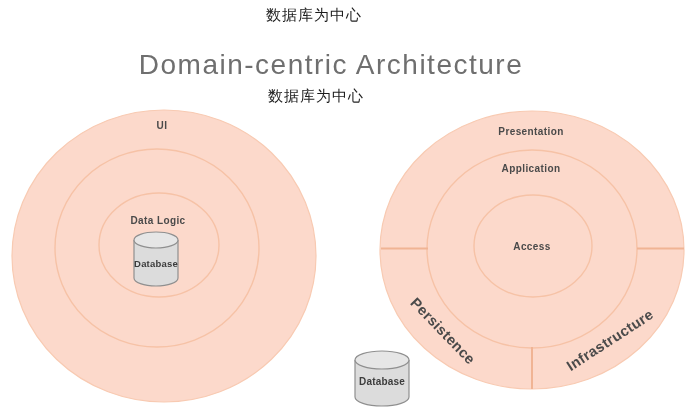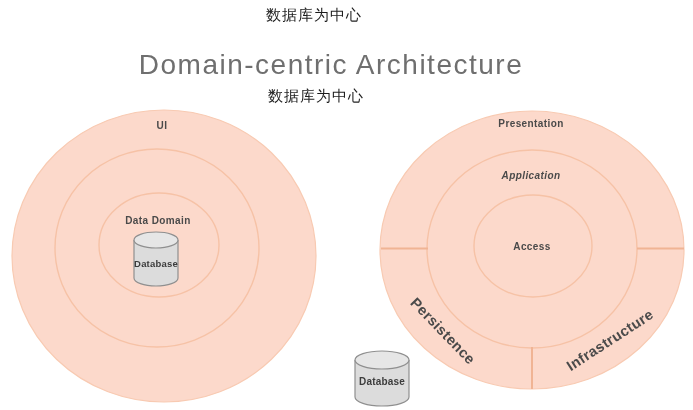--- a/index.html
+++ b/index.html
@@ -81,23 +81,23 @@
       <path class="cyl" d="M355,360 v37 a27,9 0 0 0 54,0 v-37" fill="#dcdcdc"></path>
       <ellipse class="cyl" cx="382" cy="360" rx="27" ry="9" fill="#e6e6e6"></ellipse>
     </g>
   </svg>
 
   <div class="txt cjk" style="left:314px; top:15px;">数据库为中心</div>
   <div class="txt title" style="left:331px; top:65px;">Domain-centric Architecture</div>
   <div class="txt cjk" style="left:316px; top:96px;">数据库为中心</div>
 
   <div class="txt label" style="left:162px; top:125px;">UI</div>
-  <div class="txt label" style="left:158px; top:220px;">Data Domain</div>
+  <div class="txt label" style="left:158px; top:220px;">Data Logic</div>
   <div class="txt db-label" style="left:156px; top:263px;">Database</div>
 
-  <div class="txt label" style="left:531px; top:123px;">Presentation</div>
-  <div class="txt label" style="left:531px; top:175px;font-style:italic;">Application</div>
+  <div class="txt label" style="left:531px; top:131px;">Presentation</div>
+  <div class="txt label" style="left:531px; top:168px;">Application</div>
   <div class="txt label" style="left:532px; top:246px;">Access</div>
   <div class="txt label label-rot-cw" style="left:443px; top:331px;">Persistence</div>
   <div class="txt label label-rot-ccw" style="left:610px; top:340px;">Infrastructure</div>
   <div class="txt db-label" style="left:382px; top:381px; font-size:10px;">Database</div>
 
 </div>
 
 </body></html>

